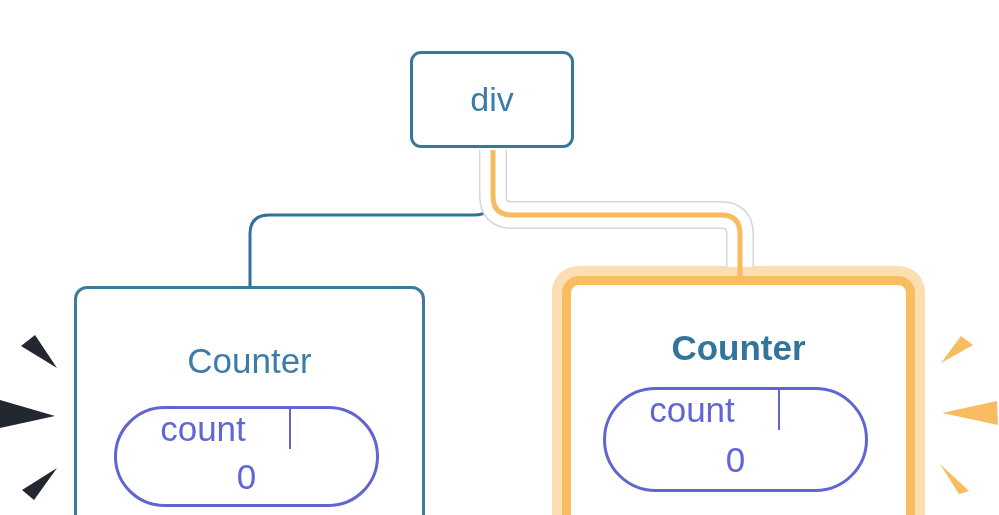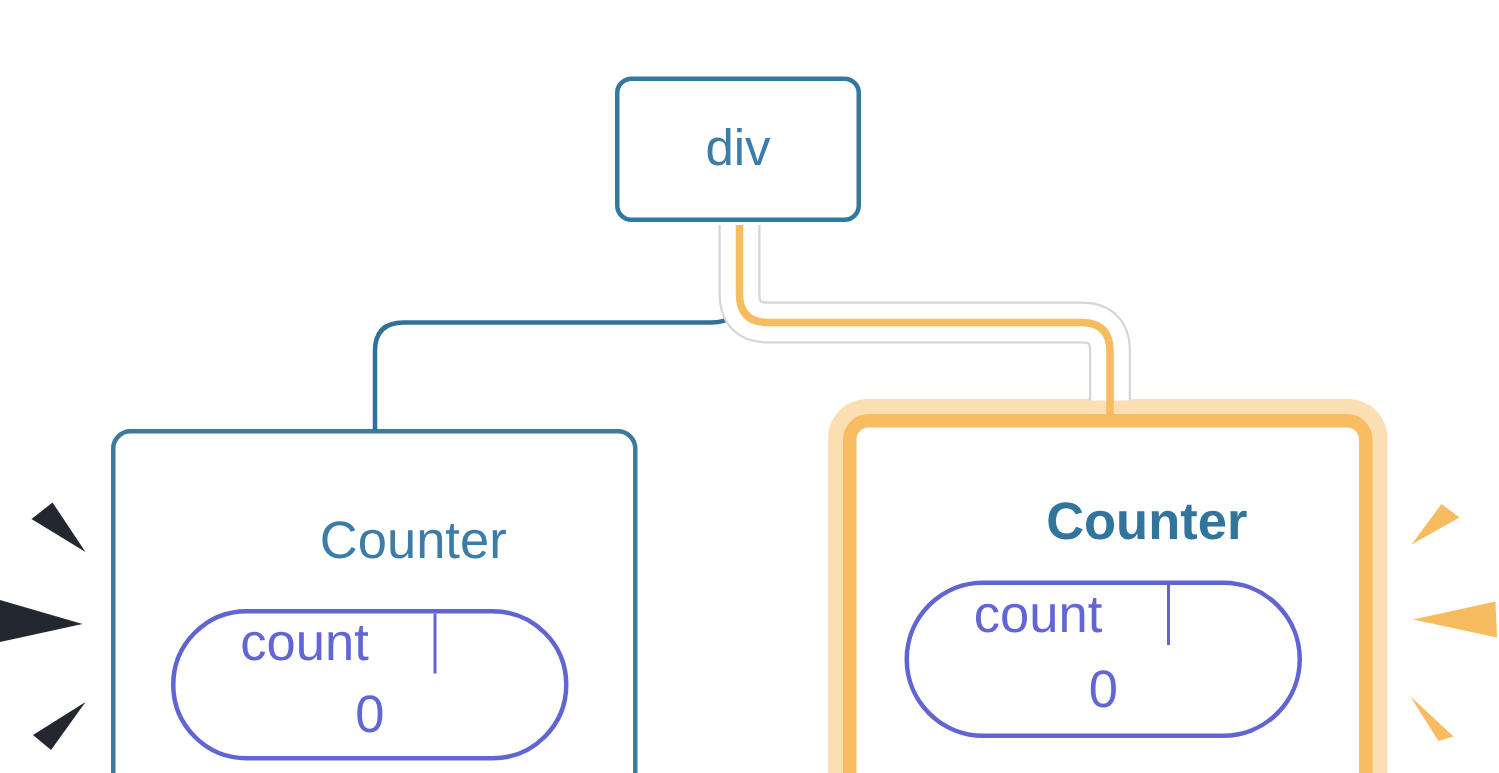--- a/index.html
+++ b/index.html
@@ -7,21 +7,21 @@
           font-family:"Liberation Sans", sans-serif;margin-top:48px;}
   
   .node-root{position:absolute;left:410px;top:3px;width:164px;height:97px;background:#fff;
              border:3px solid #35789F;border-radius:11px;box-sizing:border-box;
              display:flex;align-items:center;justify-content:center;z-index:3;}
   .node-root span{font-size:34px;color:#3B7DA8;}
   
   .node-left{position:absolute;left:74px;top:238px;width:351px;height:264px;background:#fff;
              border:3px solid #3D7A9C;border-radius:13px;box-sizing:border-box;z-index:3;}
   .node-title{position:absolute;top:52px;left:0;width:100%;text-align:center;
-              font-size:35px;color:#3B7DA8;font-weight:400;padding-left:26px;}
+              font-size:35px;color:#3B7DA8;font-weight:400;}
   .node-title.bold{font-weight:700;color:#31749C;}
   
   .pill{position:absolute;width:265px;height:101px;border:3px solid #6065D2;border-radius:51px;
         box-sizing:border-box;display:flex;background:#fff;flex-direction:column;}
   .node-left .pill{left:37px;top:117px;}
   .pill-key{width:172px;border-right:2px solid #6065D2;display:flex;align-items:center;
             justify-content:center;font-size:35px;color:#6266D4;}
   .pill-value{flex:1;display:flex;align-items:center;justify-content:center;
               font-size:35px;color:#6266D4;}
   

